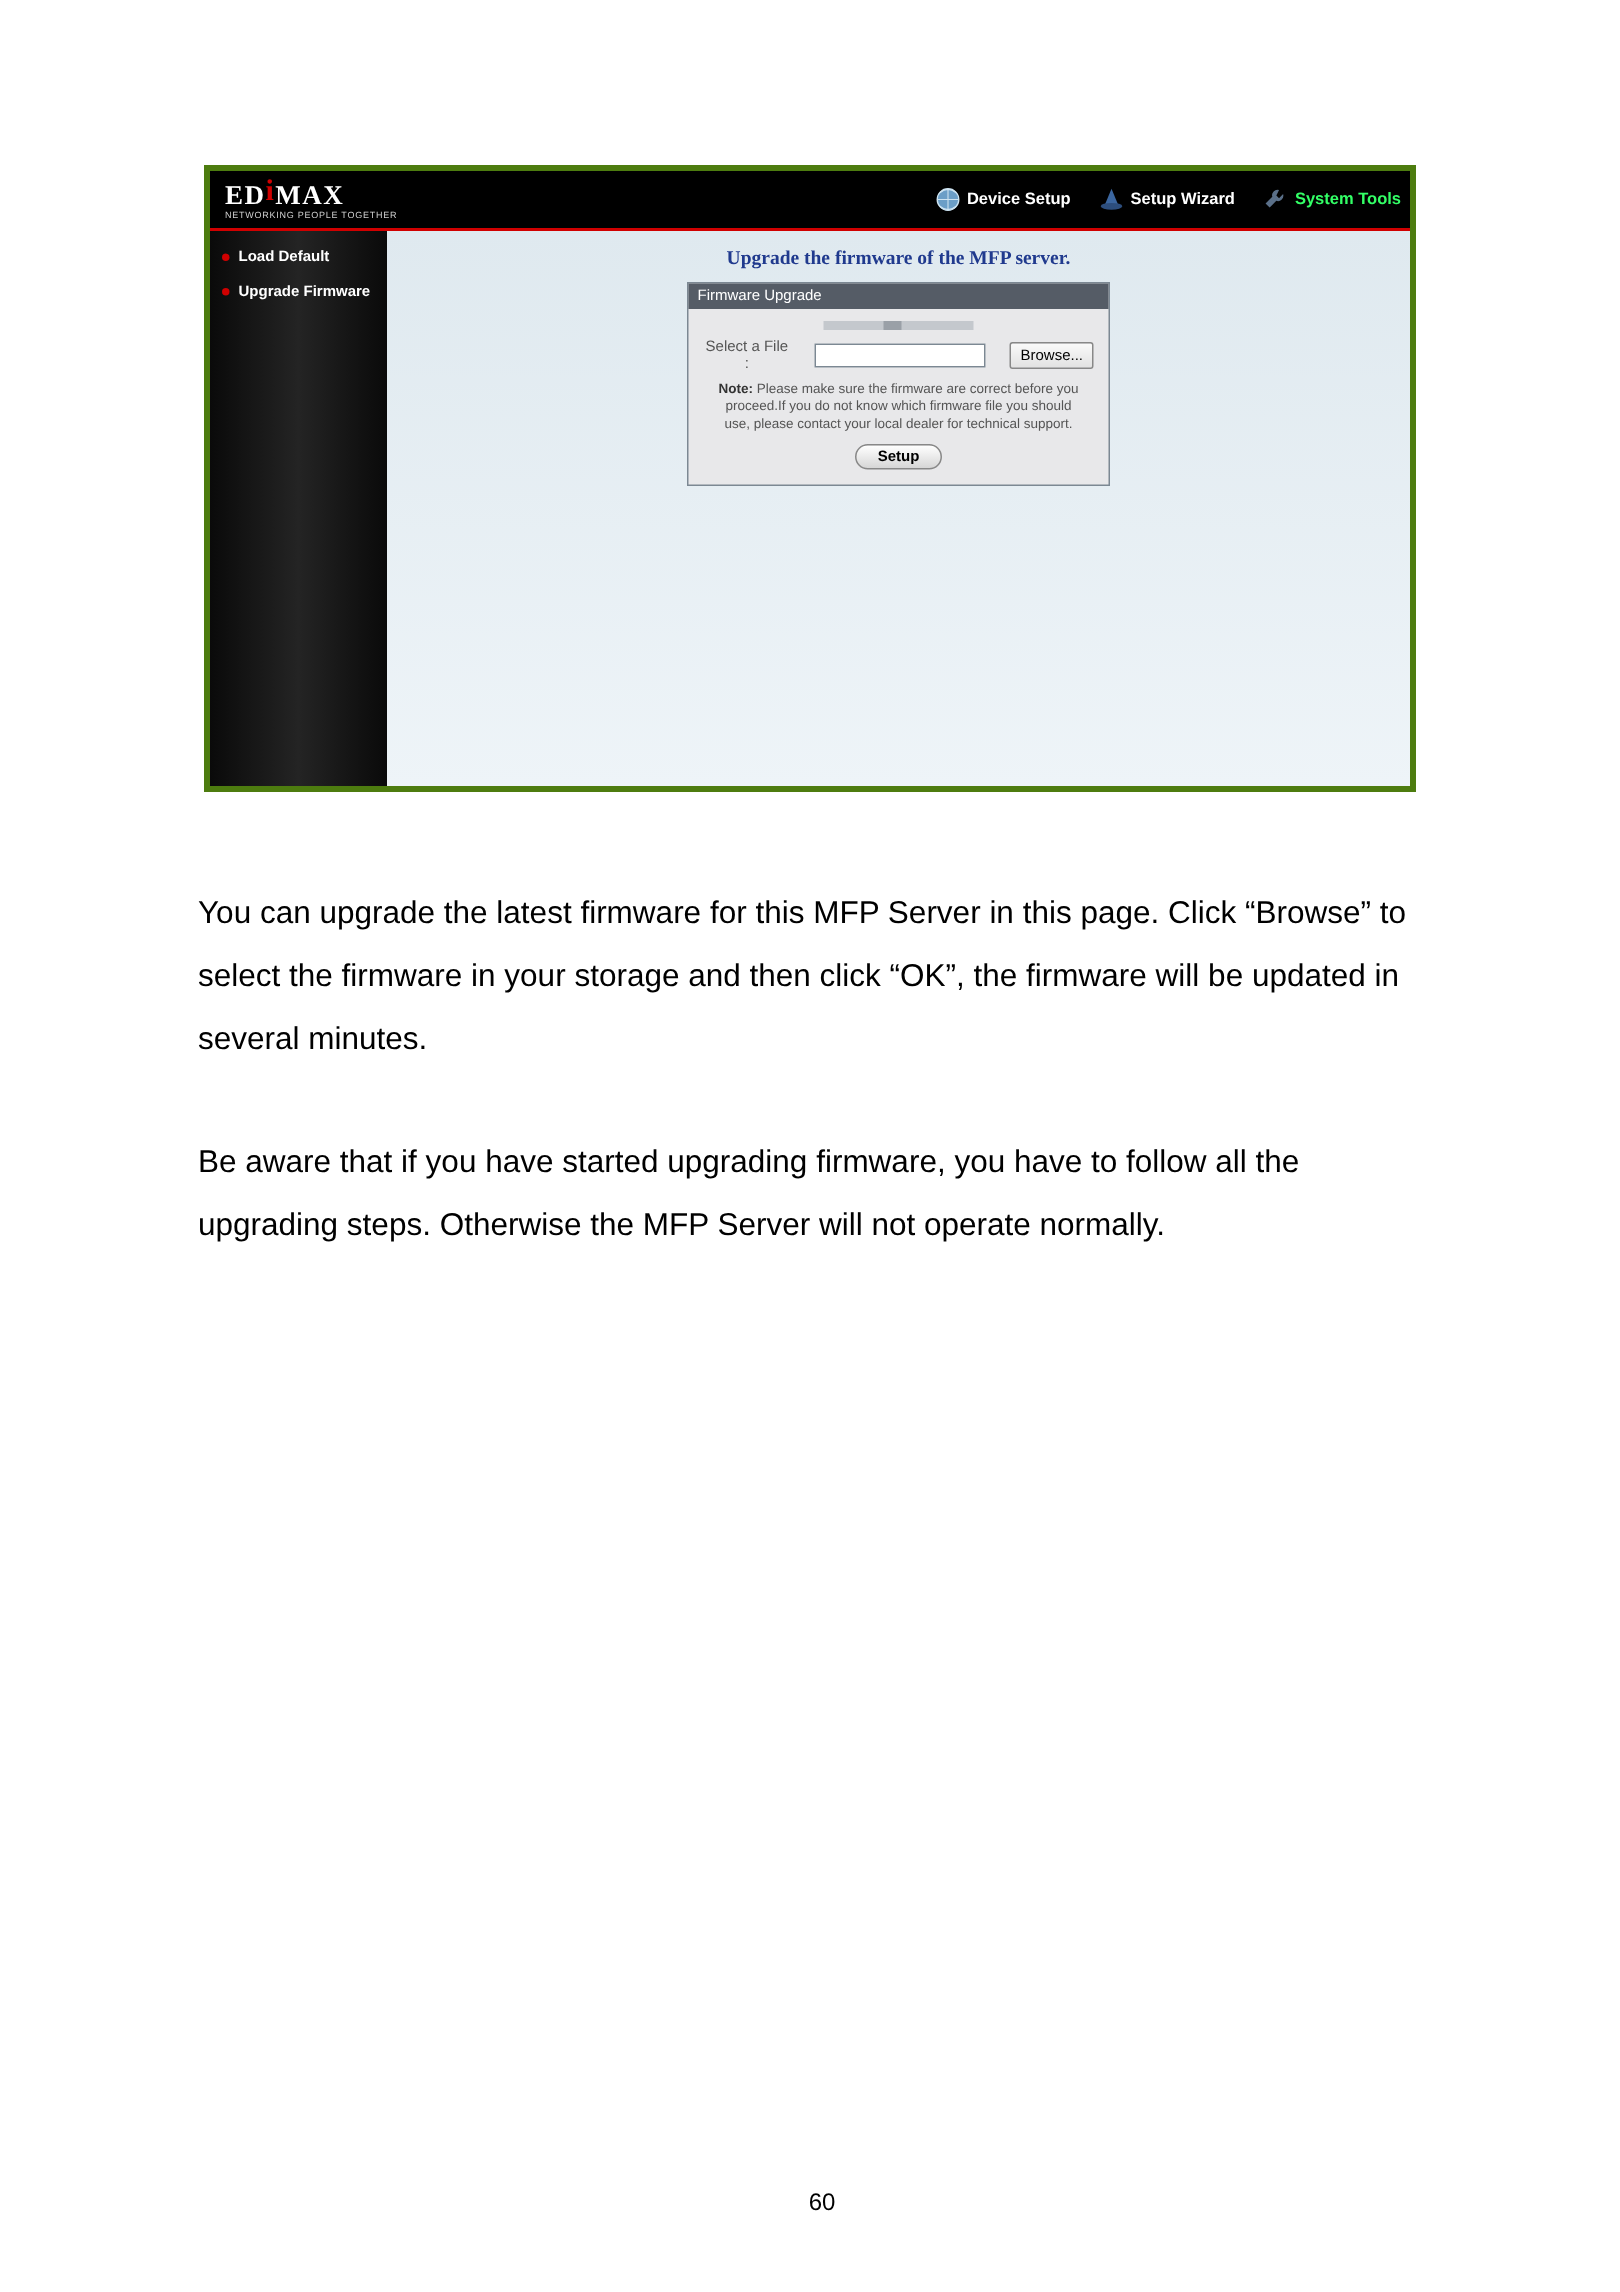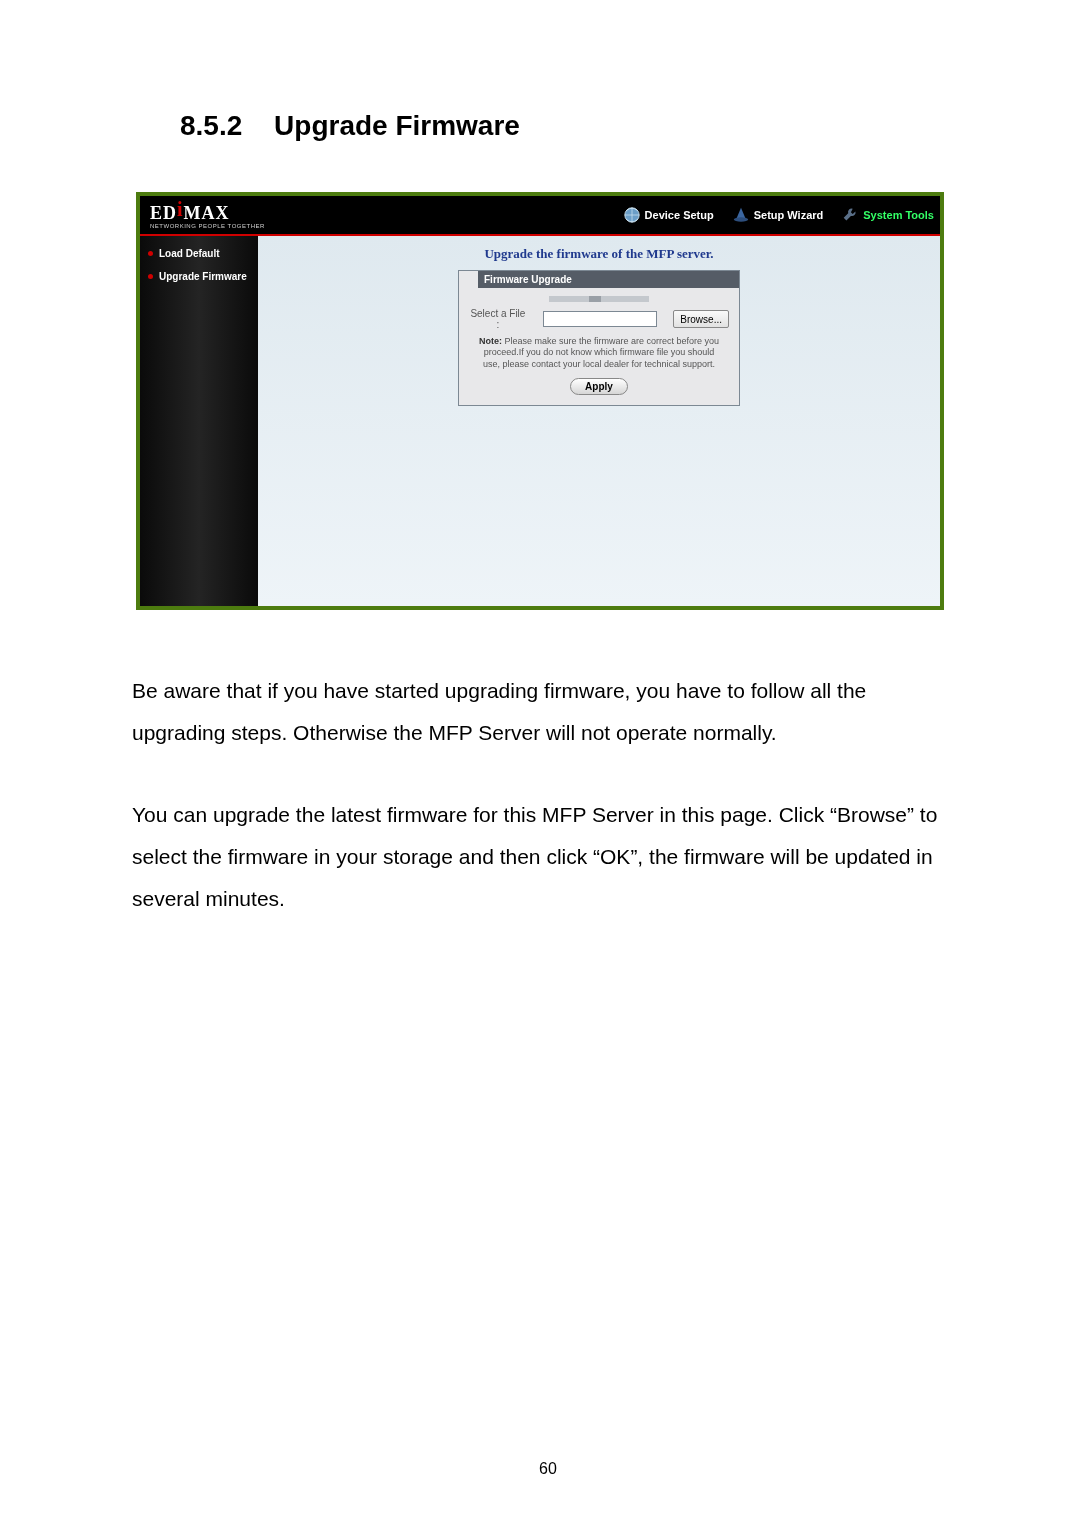--- a/index.html
+++ b/index.html
@@ -131,24 +131,23 @@
   .panel {
     width: 280px;
     margin: 0 auto;
     border: 1px solid #7c8893;
     background: #e8e8ea;
   }
   .panel-header {
     background: #555c66;
     color: #fff;
     font-size: 10px;
-    font-weight: bold;
+    font-weight: normal;
     padding: 3px 6px;
     text-align: left;
-    margin-left: 19px;
   }
   .panel-body {
     padding: 8px 10px 10px 10px;
     text-align: center;
     color: #333;
     font-size: 10px;
   }
   .loading-bar {
     width: 100px;
     height: 6px;
@@ -227,24 +226,20 @@
     text-align: center;
     font-size: 16px;
     color: #000;
   }
 </style>
 </head>
 <body>
 
 <div class="page">
 
-  <h2 class="section-heading">
-    <span class="hnum">8.5.2</span>
-    <span>Upgrade Firmware</span>
-  </h2>
 
   <div class="screenshot">
     <div class="topbar">
       <div class="brand">
         <span class="logo">ED<span class="dot">i</span>MAX</span>
         <span class="tagline">NETWORKING PEOPLE TOGETHER</span>
       </div>
       <div class="topnav">
         <div class="topnav-item">
           <span class="nav-icon">
@@ -295,24 +290,24 @@
           <div class="panel-body">
             <div class="loading-bar"></div>
             <div class="file-row">
               <span>Select a File :</span>
               <div class="file-input"></div>
               <button class="browse-btn">Browse...</button>
             </div>
             <div class="note">
               <b>Note:</b><span> Please make sure the firmware are correct before you proceed.If you do not know which firmware file you should use, please contact your local dealer for technical support.</span>
             </div>
-            <button class="apply-btn">Apply</button>
+            <button class="apply-btn">Setup</button>
           </div>
         </div>
       </div>
     </div>
   </div>
 
+  <p class="body-text">You can upgrade the latest firmware for this MFP Server in this page. Click “Browse” to select the firmware in your storage and then click “OK”, the firmware will be updated in several minutes.</p>
   <p class="body-text">Be aware that if you have started upgrading firmware, you have to follow all the upgrading steps. Otherwise the MFP Server will not operate normally.</p>
-  <p class="body-text">You can upgrade the latest firmware for this MFP Server in this page. Click “Browse” to select the firmware in your storage and then click “OK”, the firmware will be updated in several minutes.</p>
 
   <div class="page-number">60</div>
 </div>
 
 </body></html>

